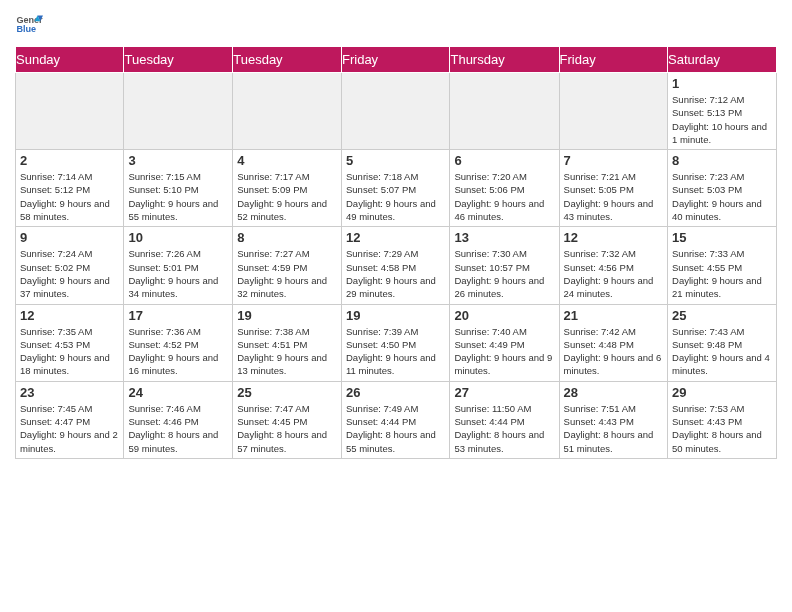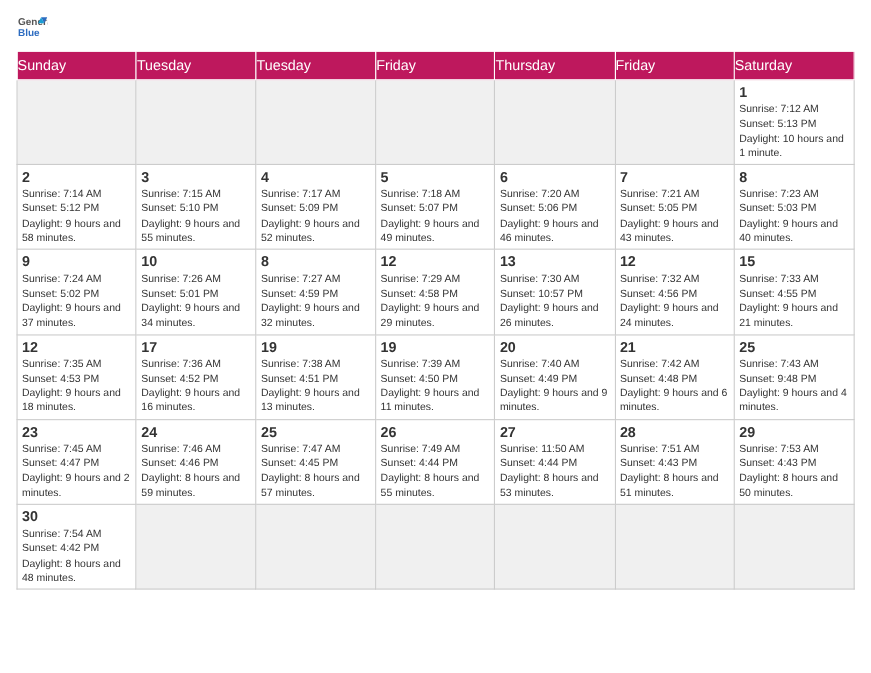--- a/index.html
+++ b/index.html
@@ -303,29 +303,15 @@
 Sunset: 4:43 PM
 Daylight: 8 hours and 51 minutes.</div>
           </td>
           <td>
             <span class="day-number">29</span>
             <div class="day-info">Sunrise: 7:53 AM
 Sunset: 4:43 PM
 Daylight: 8 hours and 50 minutes.</div>
           </td>
         </tr>
-        <tr class="last-row">
-          <td>
-            <span class="day-number">30</span>
-            <div class="day-info">Sunrise: 7:54 AM
-Sunset: 4:42 PM
-Daylight: 8 hours and 48 minutes.</div>
-          </td>
-          <td class="empty"></td>
-          <td class="empty"></td>
-          <td class="empty"></td>
-          <td class="empty"></td>
-          <td class="empty"></td>
-          <td class="empty"></td>
-        </tr>
       </tbody>
   </table>
 </div>
 
 </body></html>

